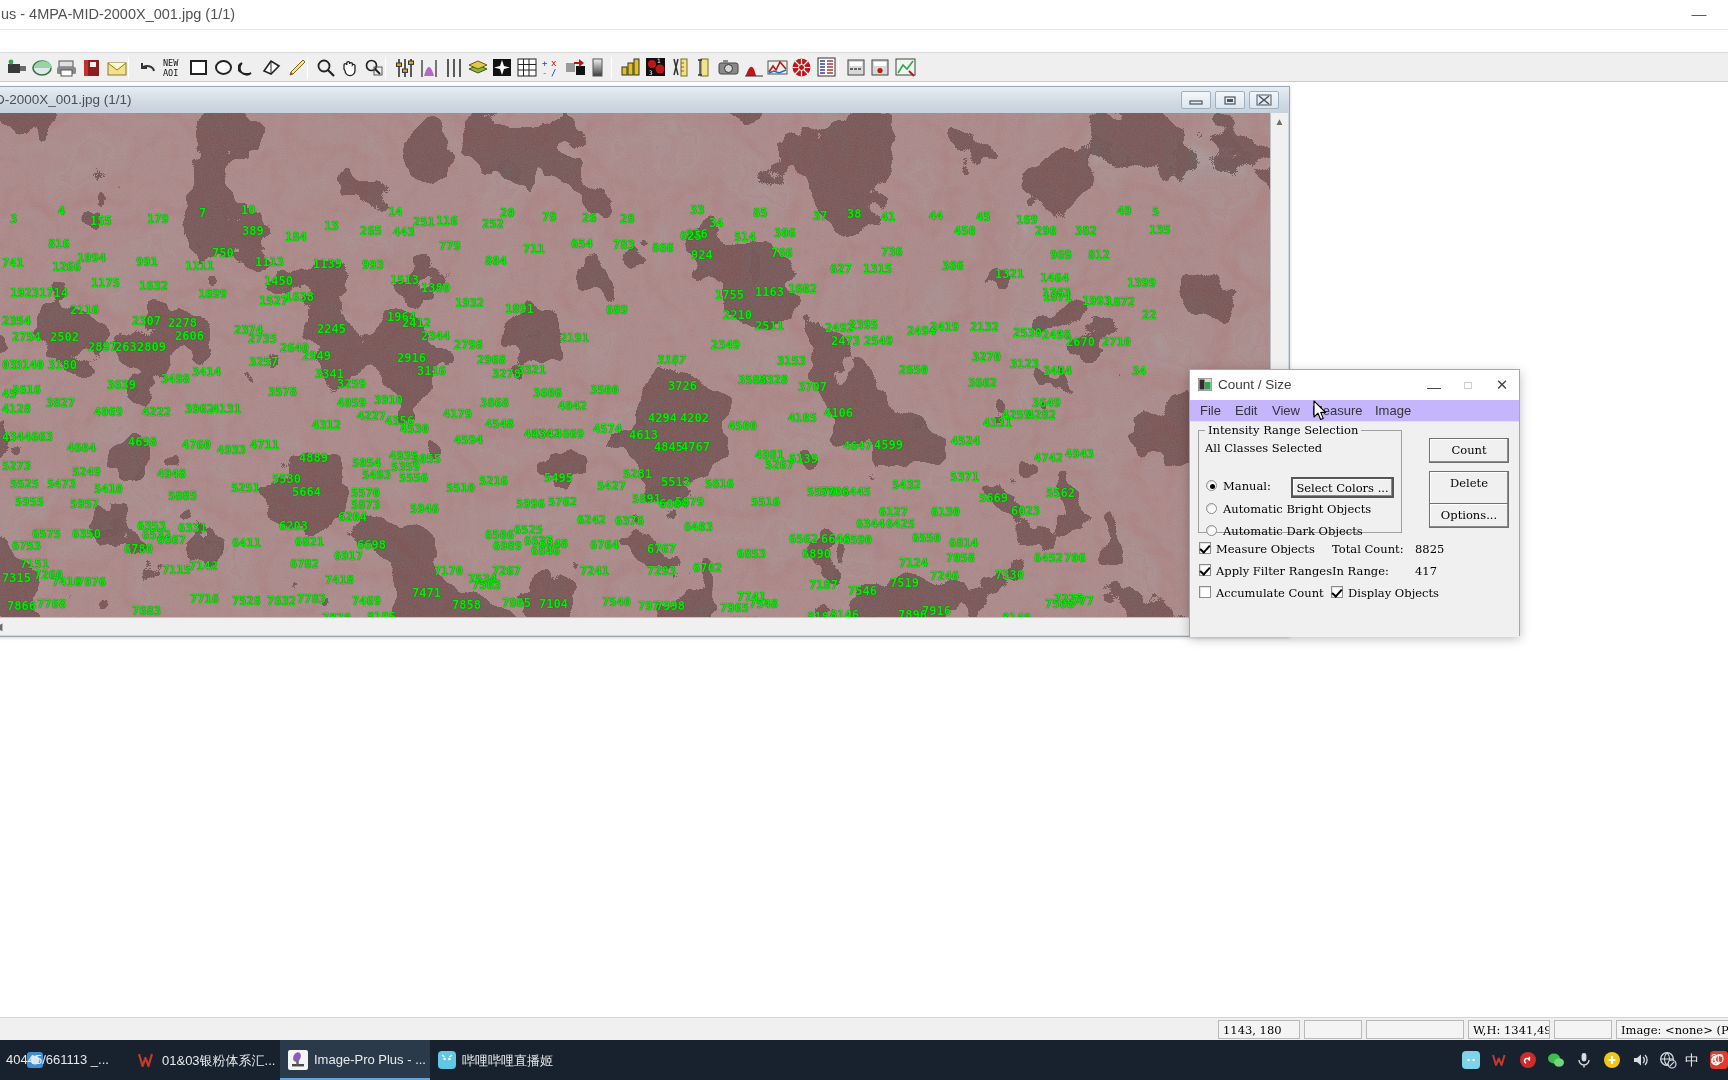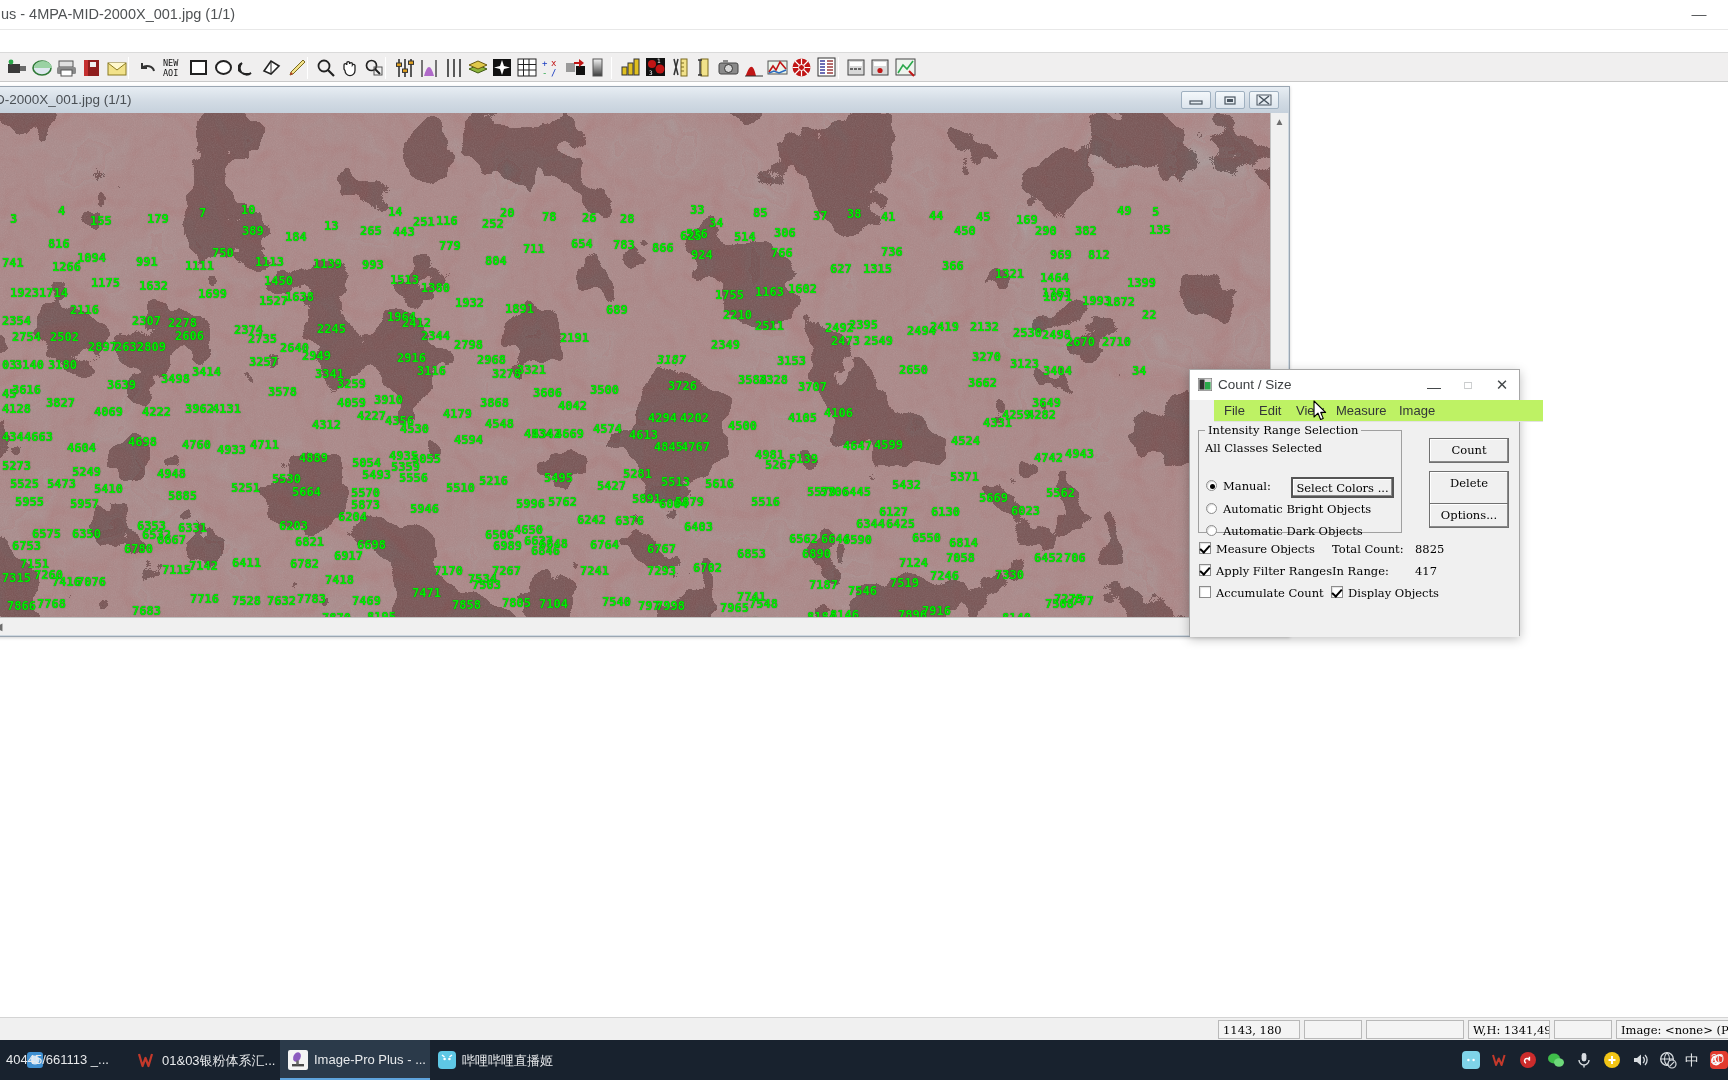--- a/index.html
+++ b/index.html
@@ -172,23 +172,22 @@
     font-family: "Liberation Sans", sans-serif;
     font-size: 13.5px; color: #3d4042;
   }
   .cs-wbtn {
     position: absolute; top: 0; width: 34px; height: 30px;
     text-align: center; color: #44484a;
     font-family: "Liberation Sans", sans-serif;
   }
   #cs-menubar {
     position: absolute; left: 0; top: 30px; width: 100%; height: 22px;
-    background: #bef264;
+    background: #c4b5fd;
     border-bottom: 1px solid #e2e2e2;
-    margin-left: 24px;
   }
   .cs-menu {
     position: absolute; top: 2px; height: 18px; line-height: 18px;
     font-family: "Liberation Sans", sans-serif;
     font-size: 13px; color: #333638;
   }
   #cs-body {
     position: absolute; left: 0; top: 52px; width: 100%; height: 215px;
     background: #f0f0f0;
   }
@@ -821,29 +820,29 @@
               <div class="obj-label" style="left: 866px; top: 405px;">6344</div>
               <div class="obj-label" style="left: 896px; top: 405px;">6425</div>
               <div class="obj-label" style="left: 941px; top: 393px;">6130</div>
               <div class="obj-label" style="left: 42px; top: 415px;">6575</div>
               <div class="obj-label" style="left: 82px; top: 415px;">6350</div>
               <div class="obj-label" style="left: 147px; top: 407px;">6353</div>
               <div class="obj-label" style="left: 188px; top: 409px;">6331</div>
               <div class="obj-label" style="left: 152px; top: 416px;">6532</div>
               <div class="obj-label" style="left: 167px; top: 421px;">6667</div>
               <div class="obj-label" style="left: 289px; top: 407px;">6203</div>
-              <div class="obj-label" style="left: 524px; top: 411px;">4650</div>
+              <div class="obj-label" style="left: 524px; top: 411px;">6525</div>
               <div class="obj-label" style="left: 495px; top: 416px;">6506</div>
               <div class="obj-label" style="left: 534px; top: 422px;">6627</div>
               <div class="obj-label" style="left: 549px; top: 425px;">6848</div>
               <div class="obj-label" style="left: 541px; top: 432px;">6846</div>
               <div class="obj-label" style="left: 503px; top: 427px;">6989</div>
               <div class="obj-label" style="left: 22px; top: 427px;">6753</div>
               <div class="obj-label" style="left: 134px; top: 430px;">6780</div>
-              <div class="obj-label" style="left: 242px; top: 444px;">6411</div>
+              <div class="obj-label" style="left: 242px; top: 424px;">6411</div>
               <div class="obj-label" style="left: 305px; top: 423px;">6821</div>
               <div class="obj-label" style="left: 367px; top: 426px;">6698</div>
               <div class="obj-label" style="left: 344px; top: 437px;">6917</div>
               <div class="obj-label" style="left: 300px; top: 445px;">6782</div>
               <div class="obj-label" style="left: 600px; top: 426px;">6764</div>
               <div class="obj-label" style="left: 657px; top: 430px;">6767</div>
               <div class="obj-label" style="left: 747px; top: 435px;">6853</div>
               <div class="obj-label" style="left: 812px; top: 435px;">6890</div>
               <div class="obj-label" style="left: 799px; top: 420px;">6562</div>
               <div class="obj-label" style="left: 831px; top: 420px;">6644</div>

